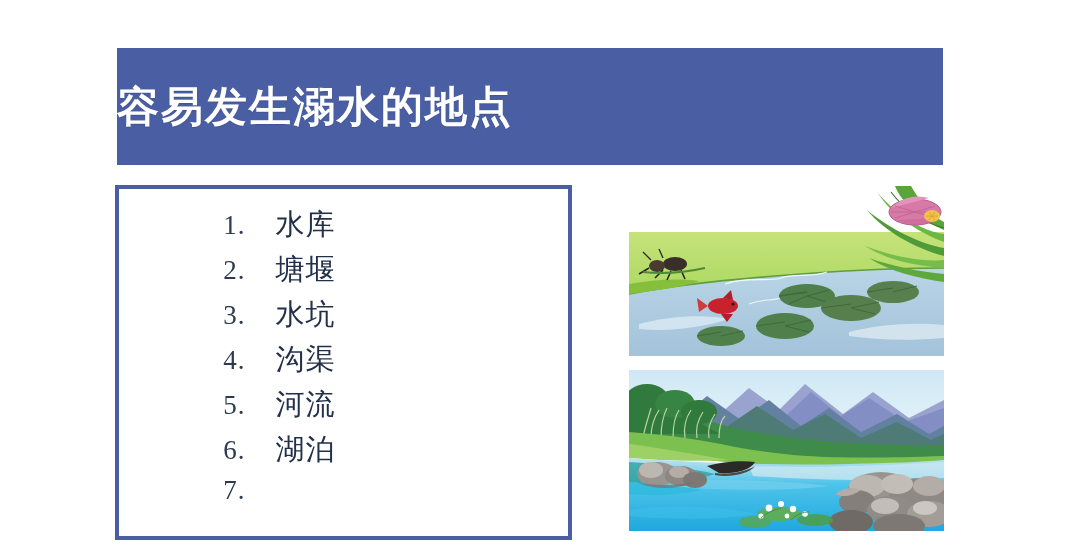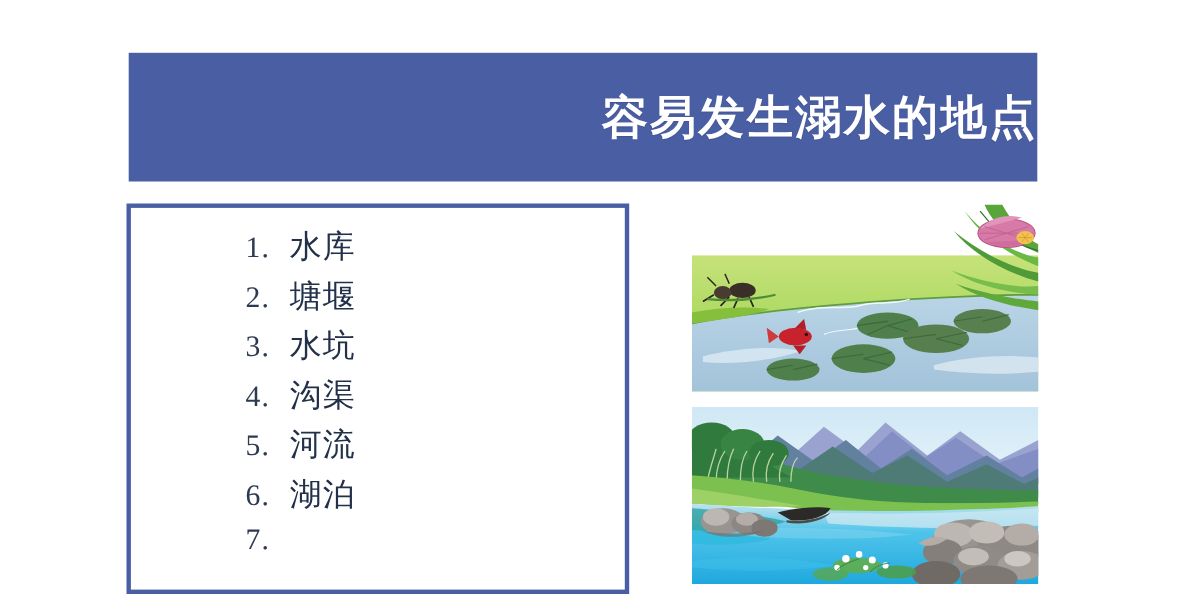--- a/index.html
+++ b/index.html
@@ -18,21 +18,21 @@
   
   #title-banner {
     position: absolute;
     left: 117px;
     top: 48px;
     width: 826px;
     height: 117px;
     background: #4a5ea3;
     display: flex;
     align-items: center;
-    justify-content: flex-end;
+    justify-content: flex-start;
     box-sizing: border-box;
   }
   #title-text {
     color: #ffffff;
     font-family: "Liberation Sans", "DejaVu Sans", sans-serif;
     font-size: 42px;
     font-weight: bold;
     letter-spacing: 2px;
     line-height: 1;
     text-shadow: 0 1px 1px rgba(0,0,0,0.12);
@@ -70,21 +70,21 @@
   }
   .list-num {
     width: 52px;
     text-align: right;
     color: #2d3a52;
     font-size: 27px;
     font-family: "Liberation Serif", "DejaVu Serif", serif;
     letter-spacing: 1px;
   }
   .list-label {
-    margin-left: 18px;
+    margin-left: 30px;
     color: #22304a;
     font-size: 29px;
     font-family: "Liberation Serif", "DejaVu Serif", serif;
     letter-spacing: 1px;
     white-space: nowrap;
   }
 
   
   #pond-illustration {
     position: absolute;

